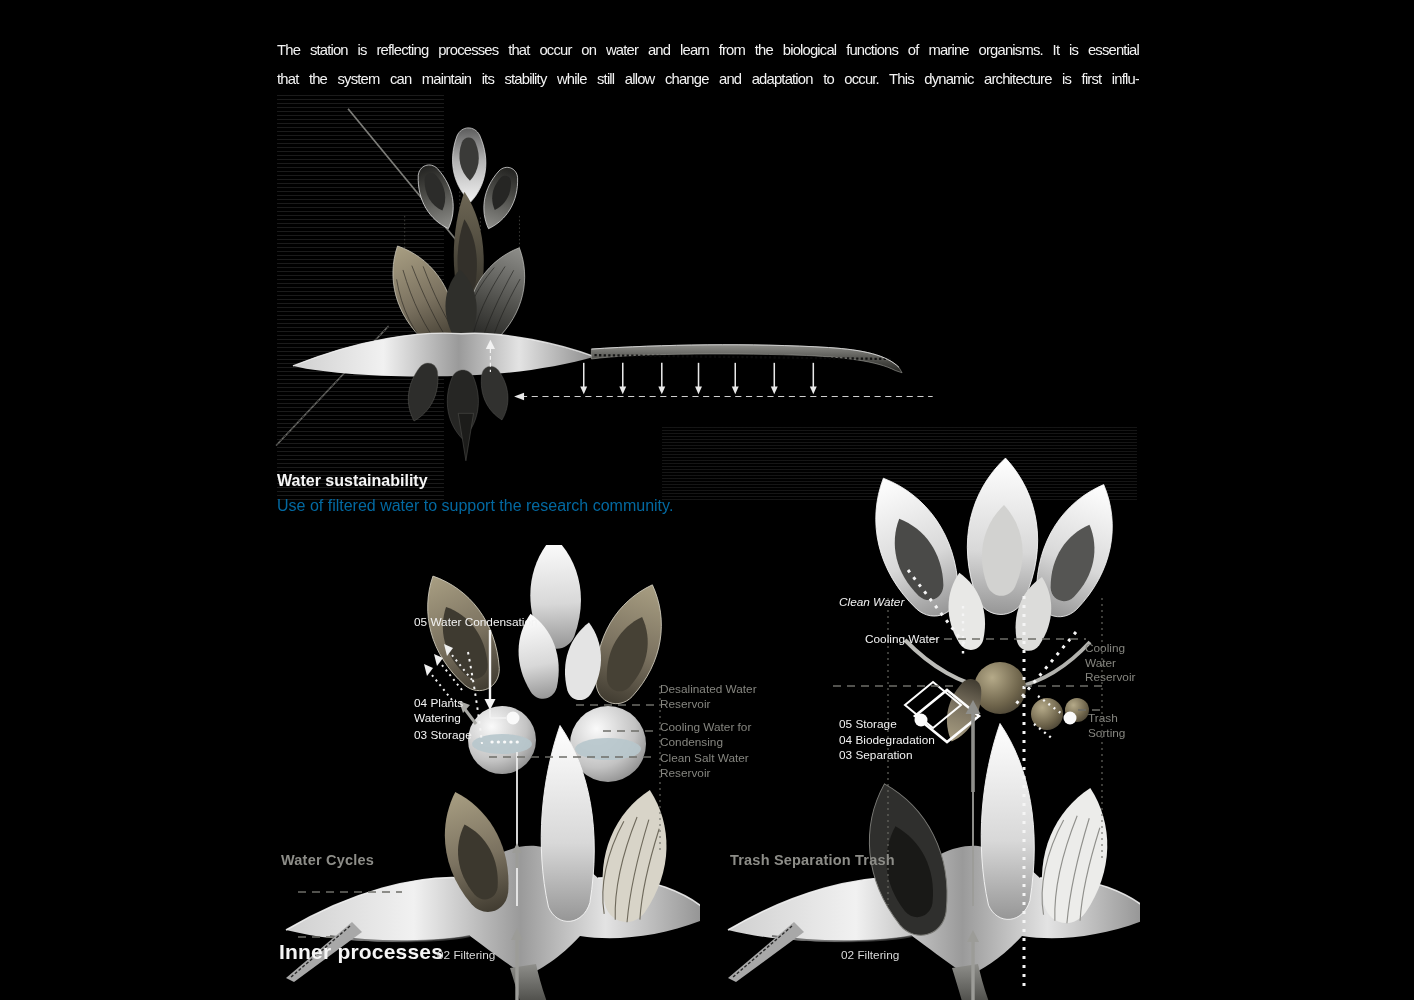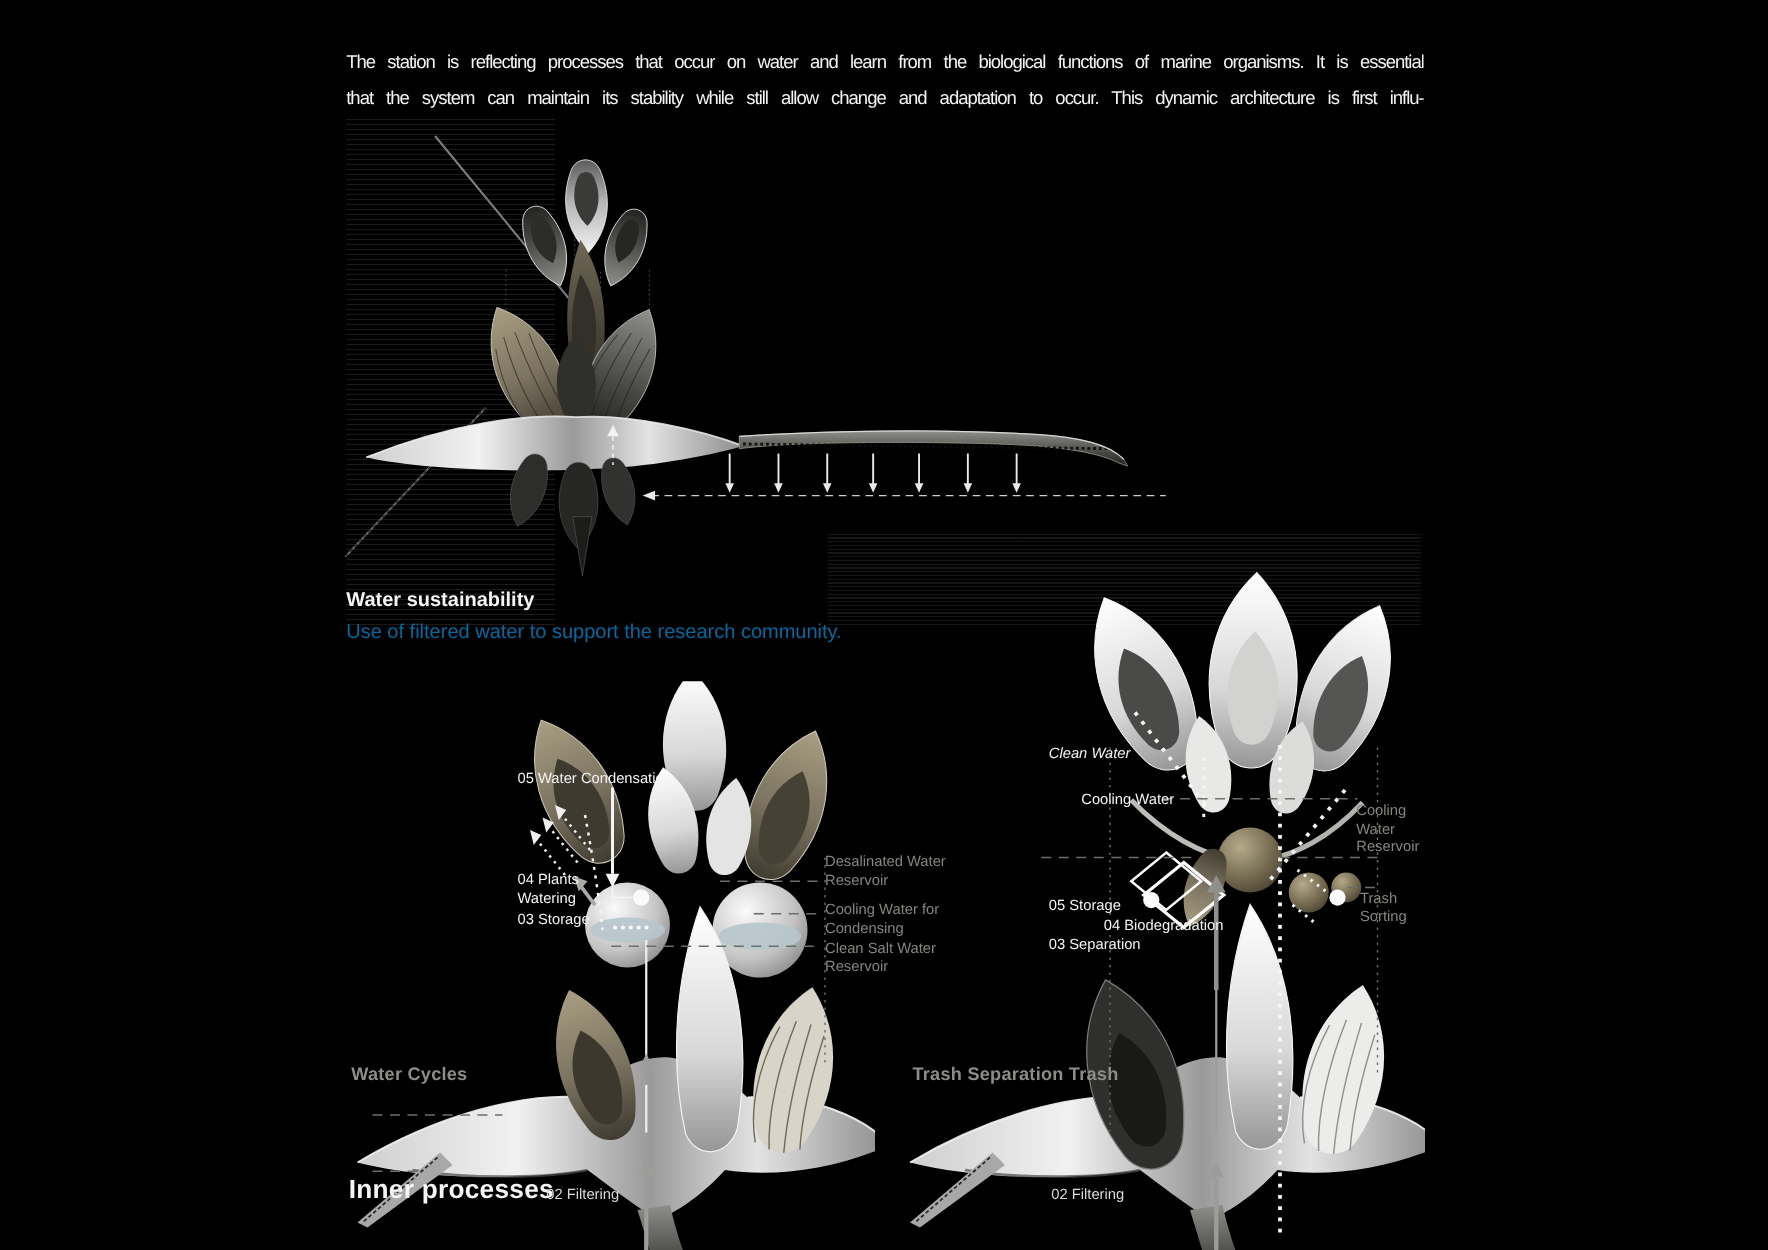--- a/index.html
+++ b/index.html
@@ -315,21 +315,21 @@
   <div class="lbl muted" style="left:660px;top:682px;">Desalinated Water
 Reservoir</div>
   <div class="lbl muted" style="left:660px;top:720px;">Cooling Water for
 Condensing</div>
   <div class="lbl muted" style="left:660px;top:751px;">Clean Salt Water
 Reservoir</div>
 
   <div class="lbl" style="left:839px;top:595px;font-style:italic;">Clean Water</div>
   <div class="lbl" style="left:839px;top:632px;margin-left:26px;">Cooling Water</div>
   <div class="lbl tight" style="left:839px;top:717px;">05 Storage</div>
-  <div class="lbl tight" style="left:839px;top:733px;margin-left:44px;">04 Biodegradation</div>
+  <div class="lbl tight" style="left:839px;top:733px;">04 Biodegradation</div>
   <div class="lbl tight" style="left:839px;top:748px;">03 Separation</div>
   <div class="lbl" style="left:841px;top:948px;color:#d9d9d9;">02 Filtering</div>
   <div class="lbl muted" style="left:1085px;top:641px;">Cooling
 Water
 Reservoir</div>
   <div class="lbl muted tight" style="left:1088px;top:711px;">Trash
 Sorting</div>
 
 </div>
 

